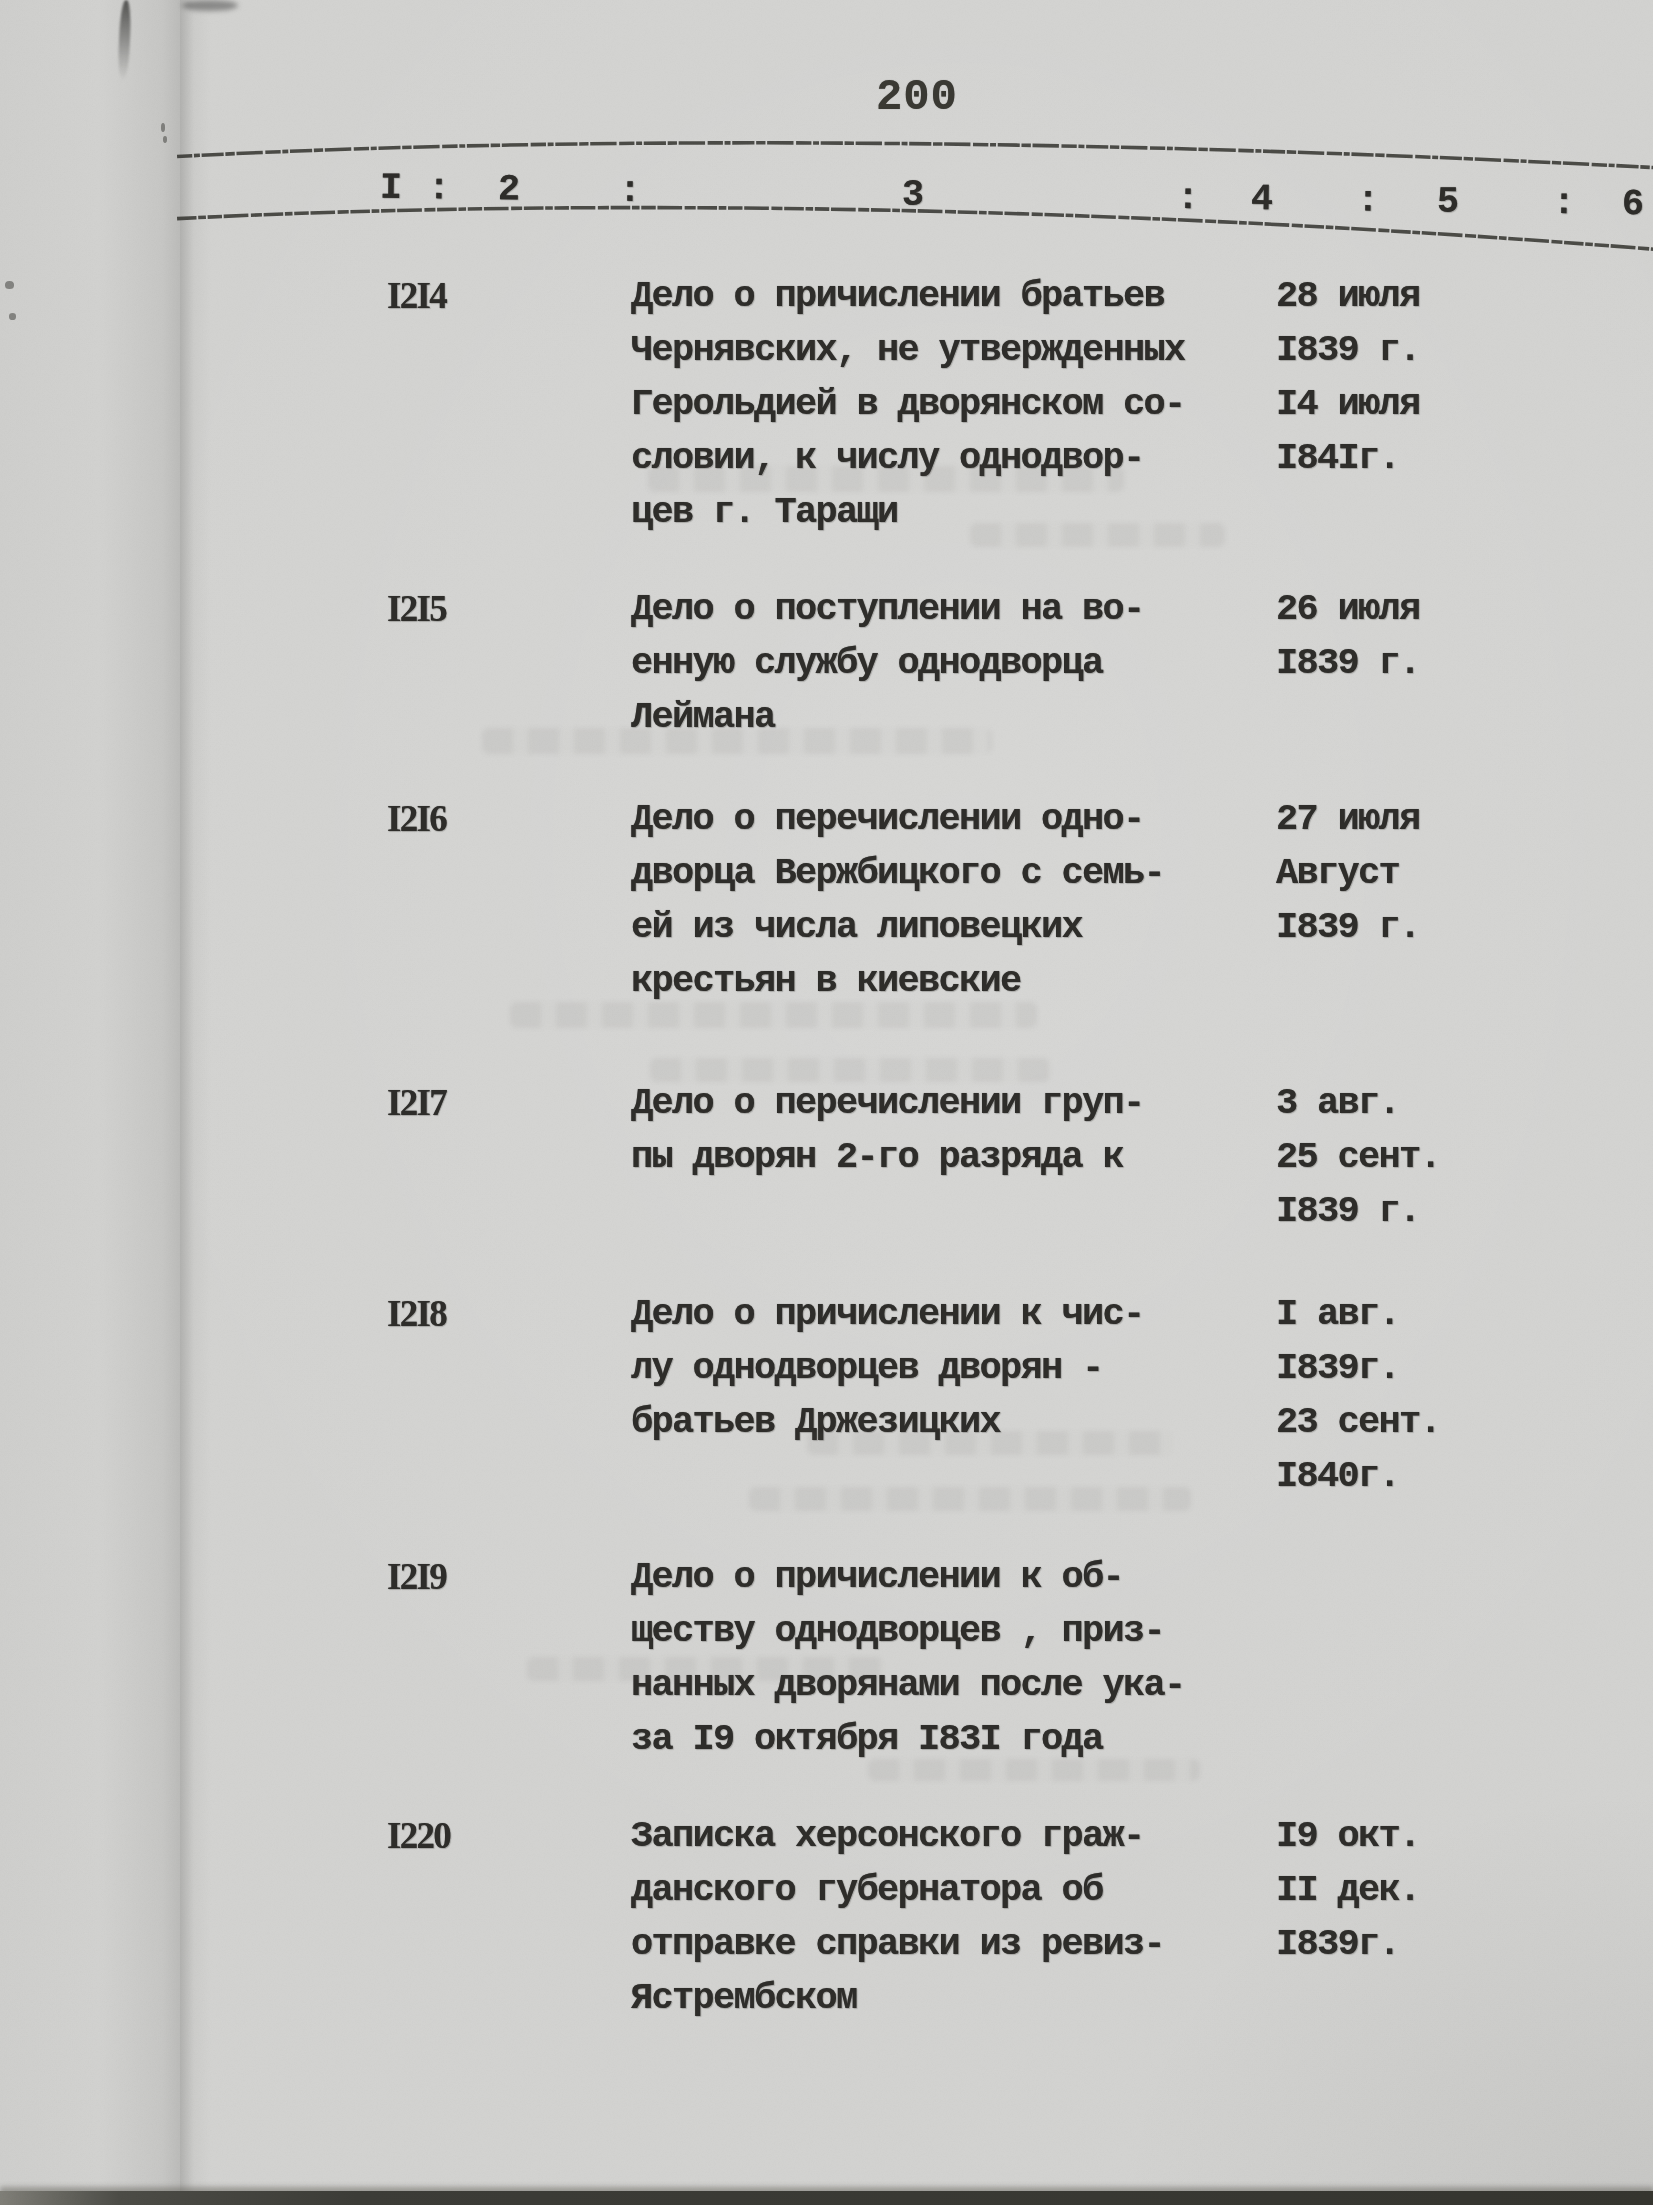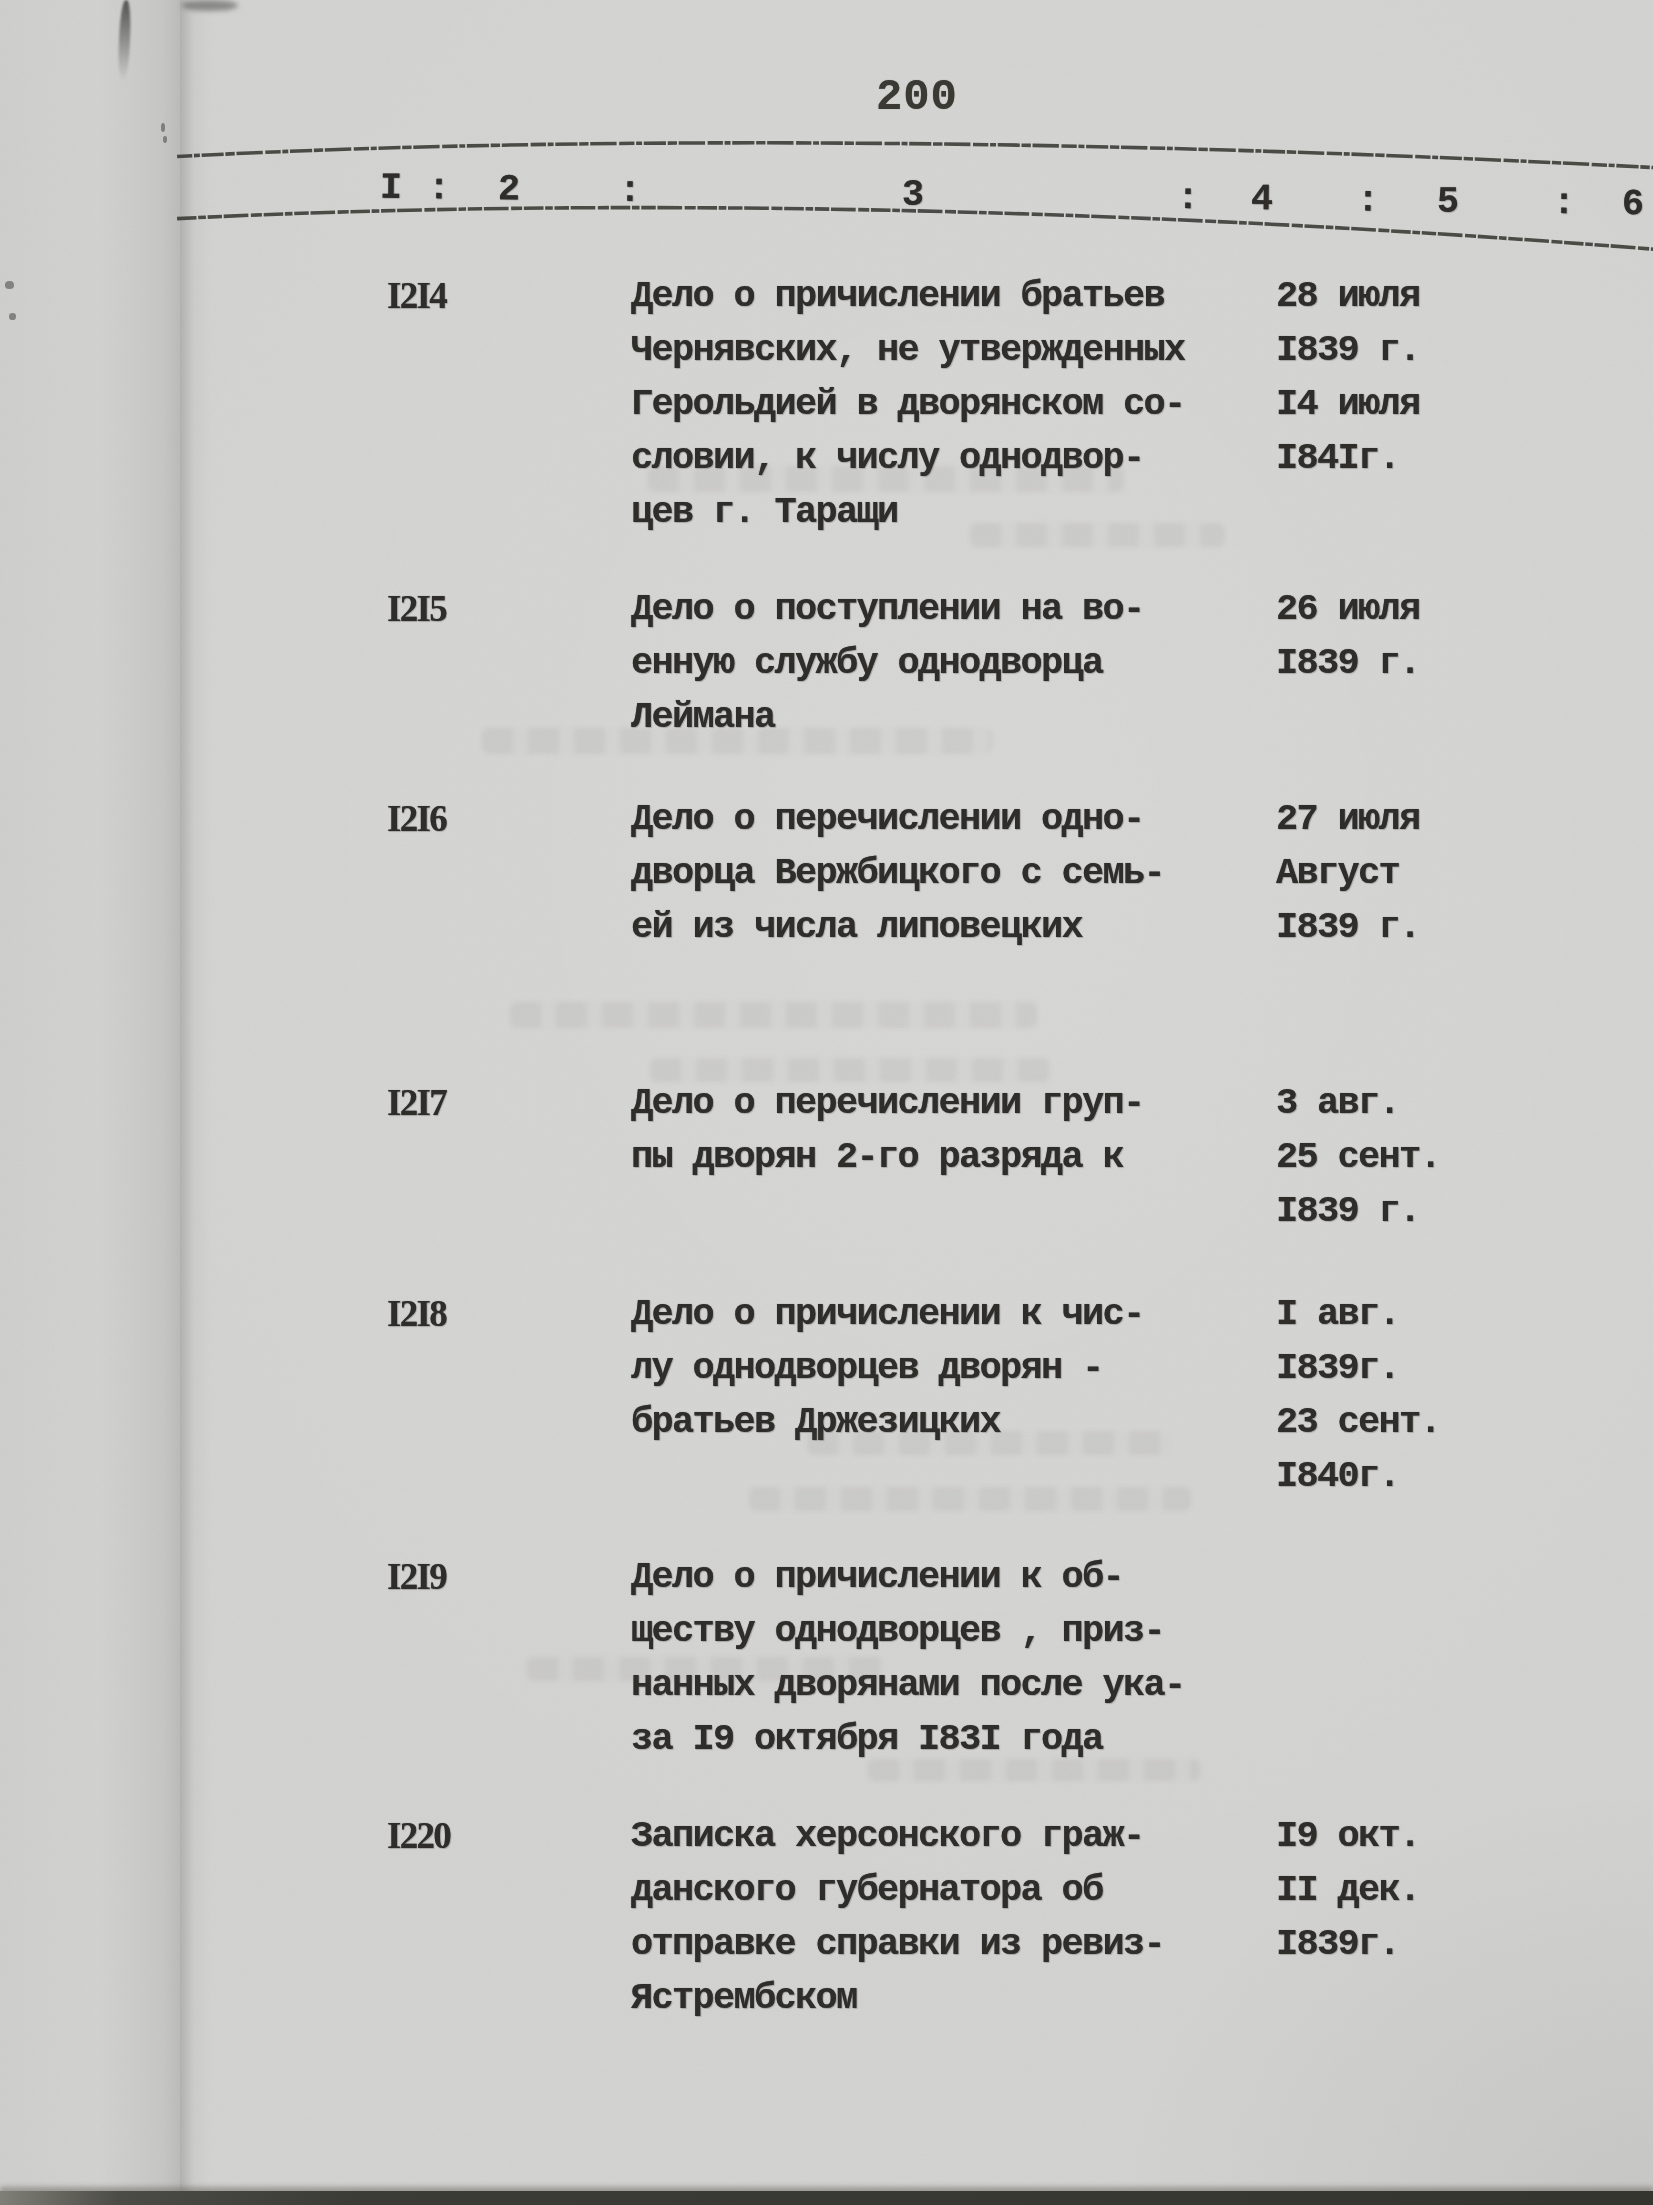--- a/index.html
+++ b/index.html
@@ -117,20 +117,21 @@
       <div class="type">I839 г.</div>
     </div>
   </div>
 
   <div class="entry" style="top:792px">
     <div class="col-num type">I2I6</div>
     <div class="col-desc">
       <div class="type">Дело о перечислении одно-</div>
       <div class="type">дворца Вержбицкого с семь-</div>
       <div class="type">ей из числа липовецких</div>
+      <div class="type">крестьян в киевские</div>
     </div>
     <div class="col-dates">
       <div class="type">27 июля</div>
       <div class="type">Август</div>
       <div class="type">I839 г.</div>
     </div>
   </div>
 
   <div class="entry" style="top:1076px">
     <div class="col-num type">I2I7</div>

